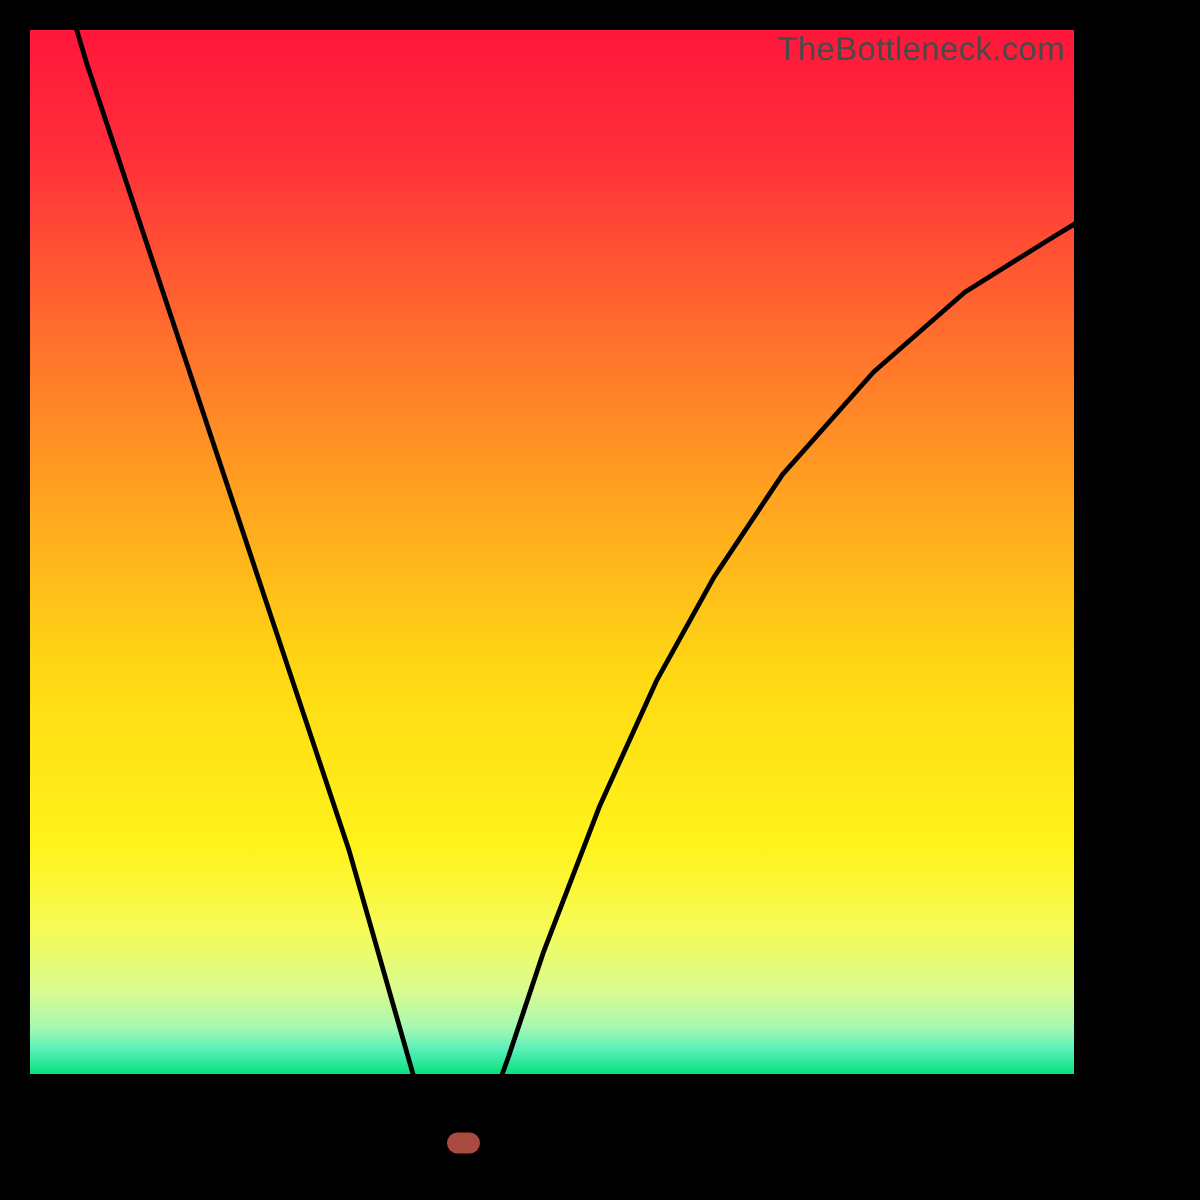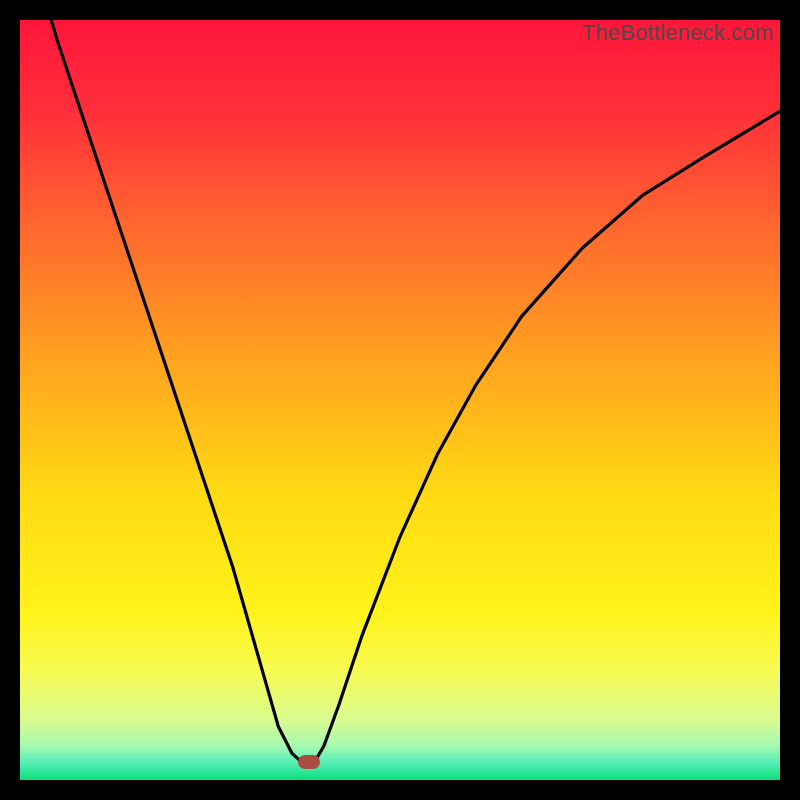--- a/index.html
+++ b/index.html
@@ -8,21 +8,21 @@
     width: 800px;
     height: 800px;
     background: #000000;
     overflow: hidden;
     font-family: Arial, Helvetica, sans-serif;
   }
   .frame {
     position: absolute;
     left: 20px;
     top: 20px;
-    width: 760px;
+    width: 696px;
     height: 760px;
     overflow: hidden;
   }
   .gradient-bg {
     position: absolute;
     inset: 0;
   }
   .watermark {
     position: absolute;
     top: 0px;

